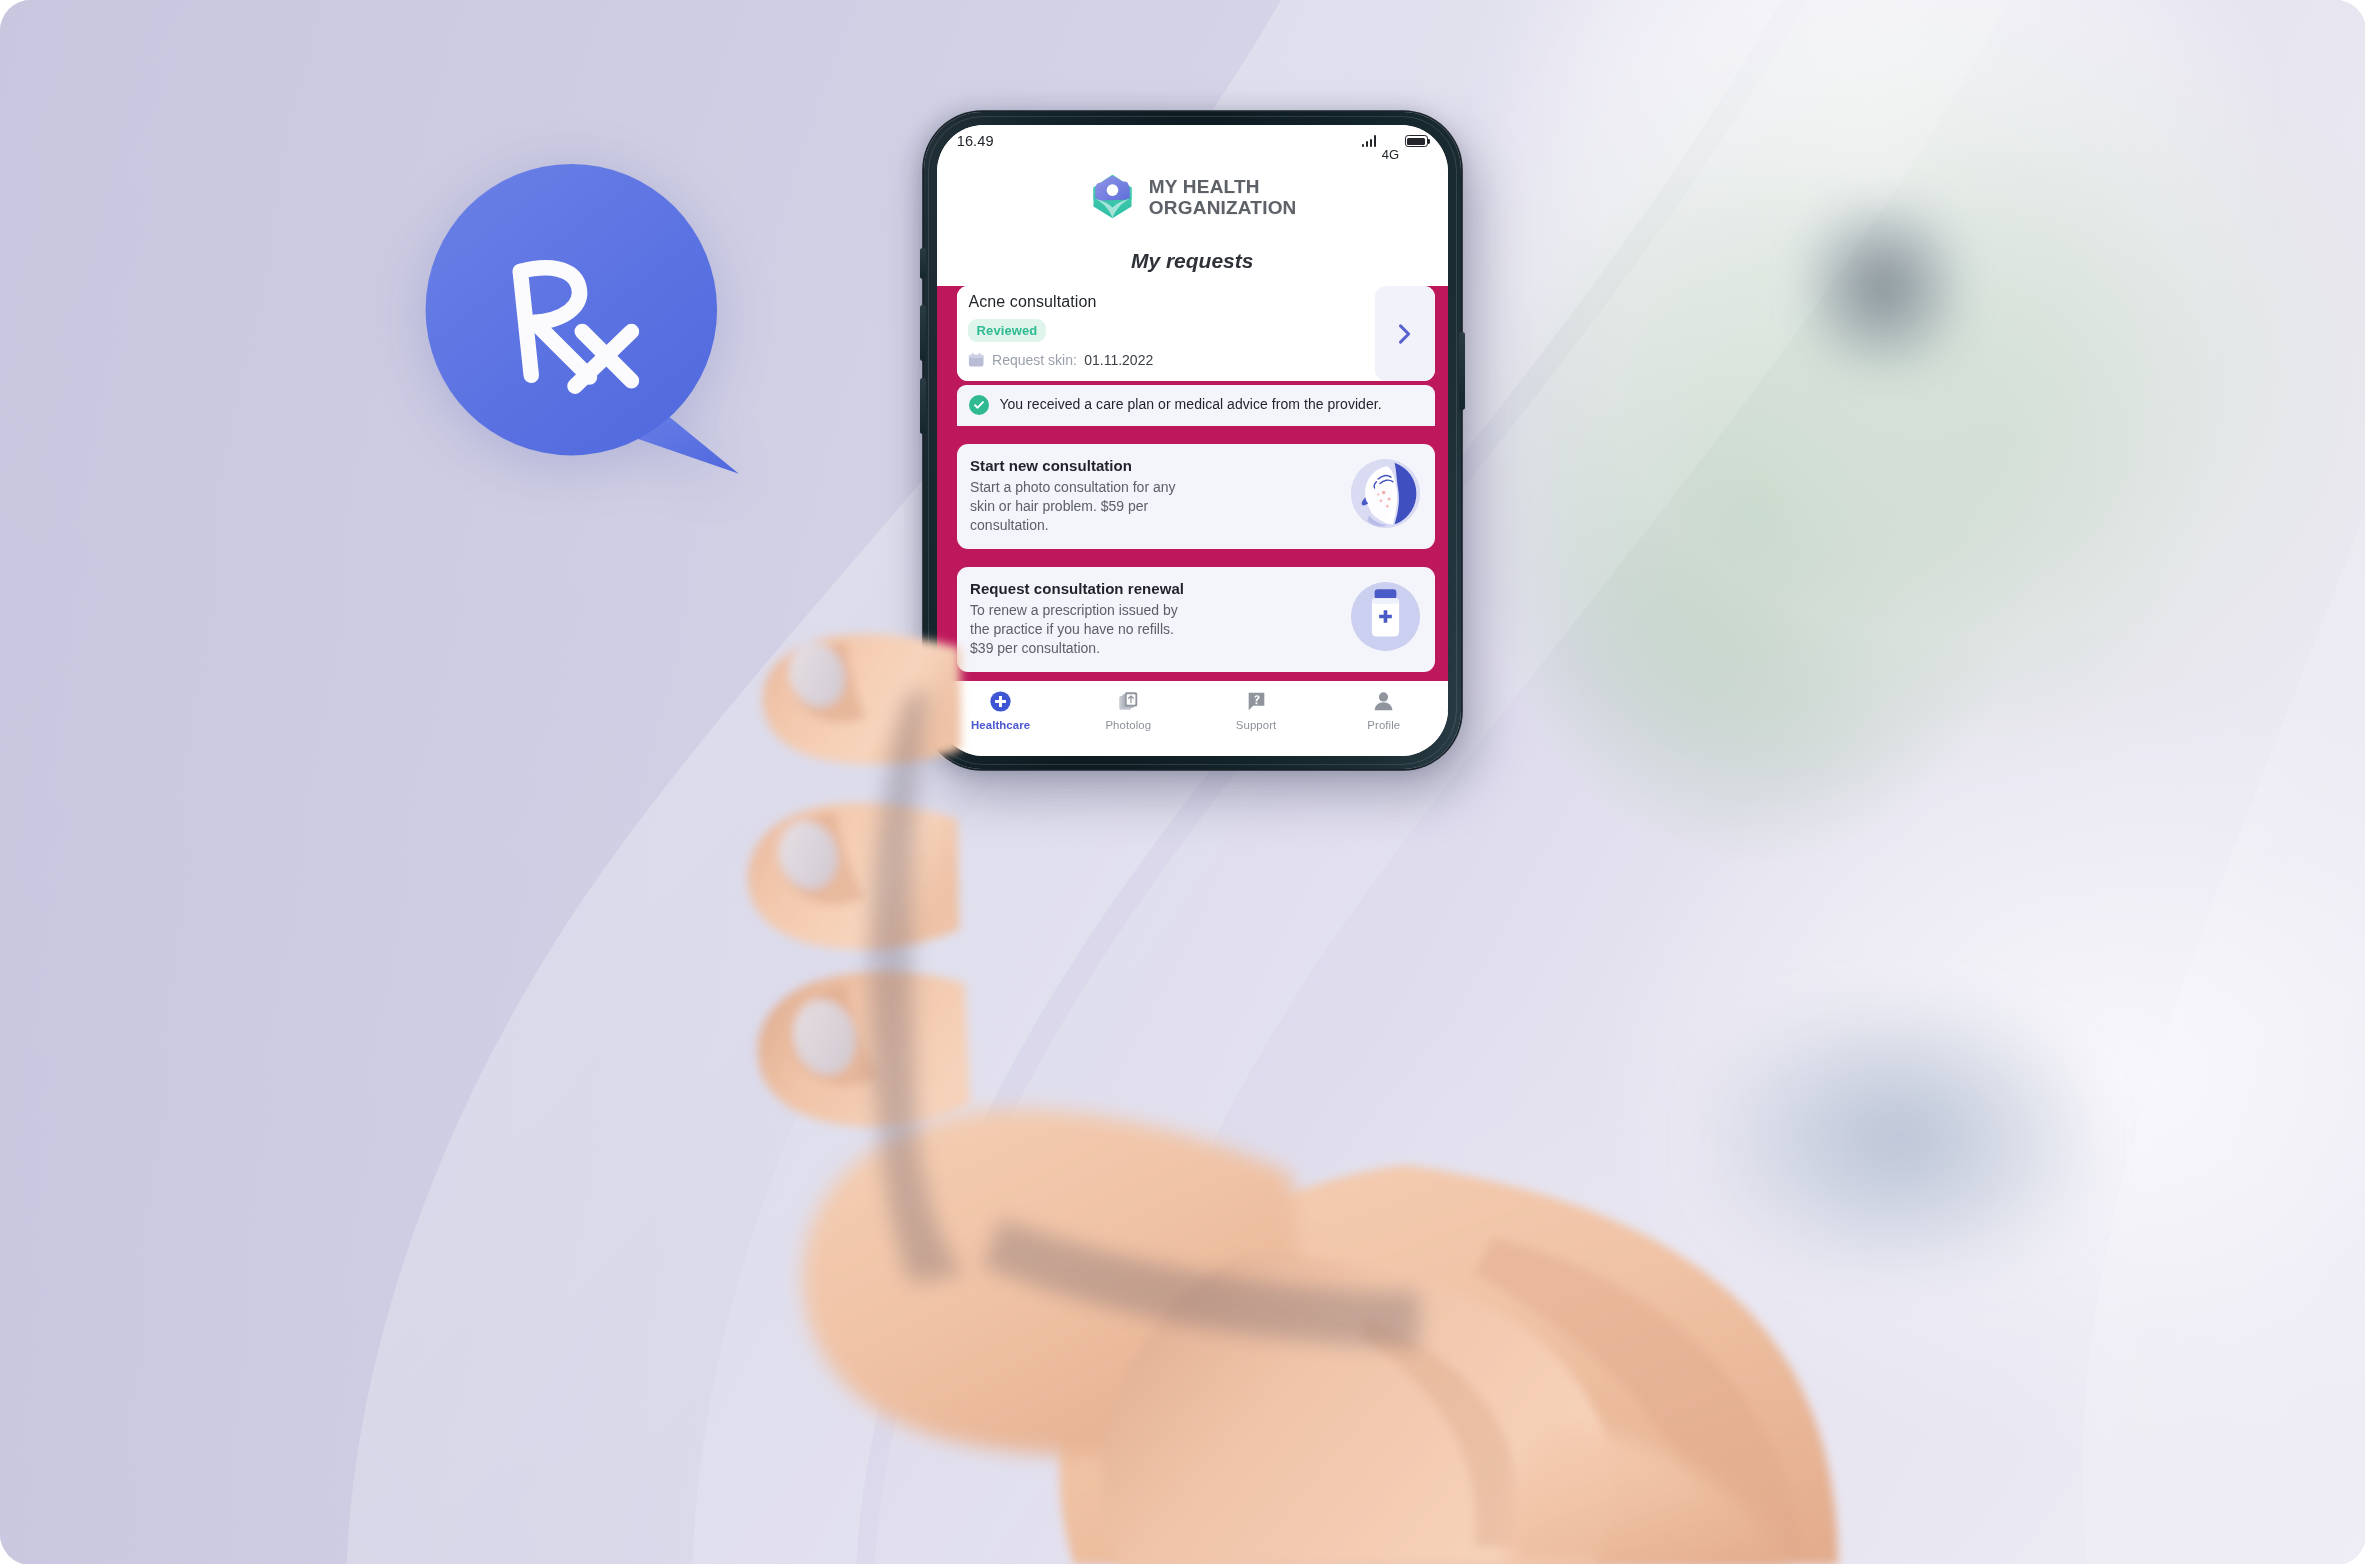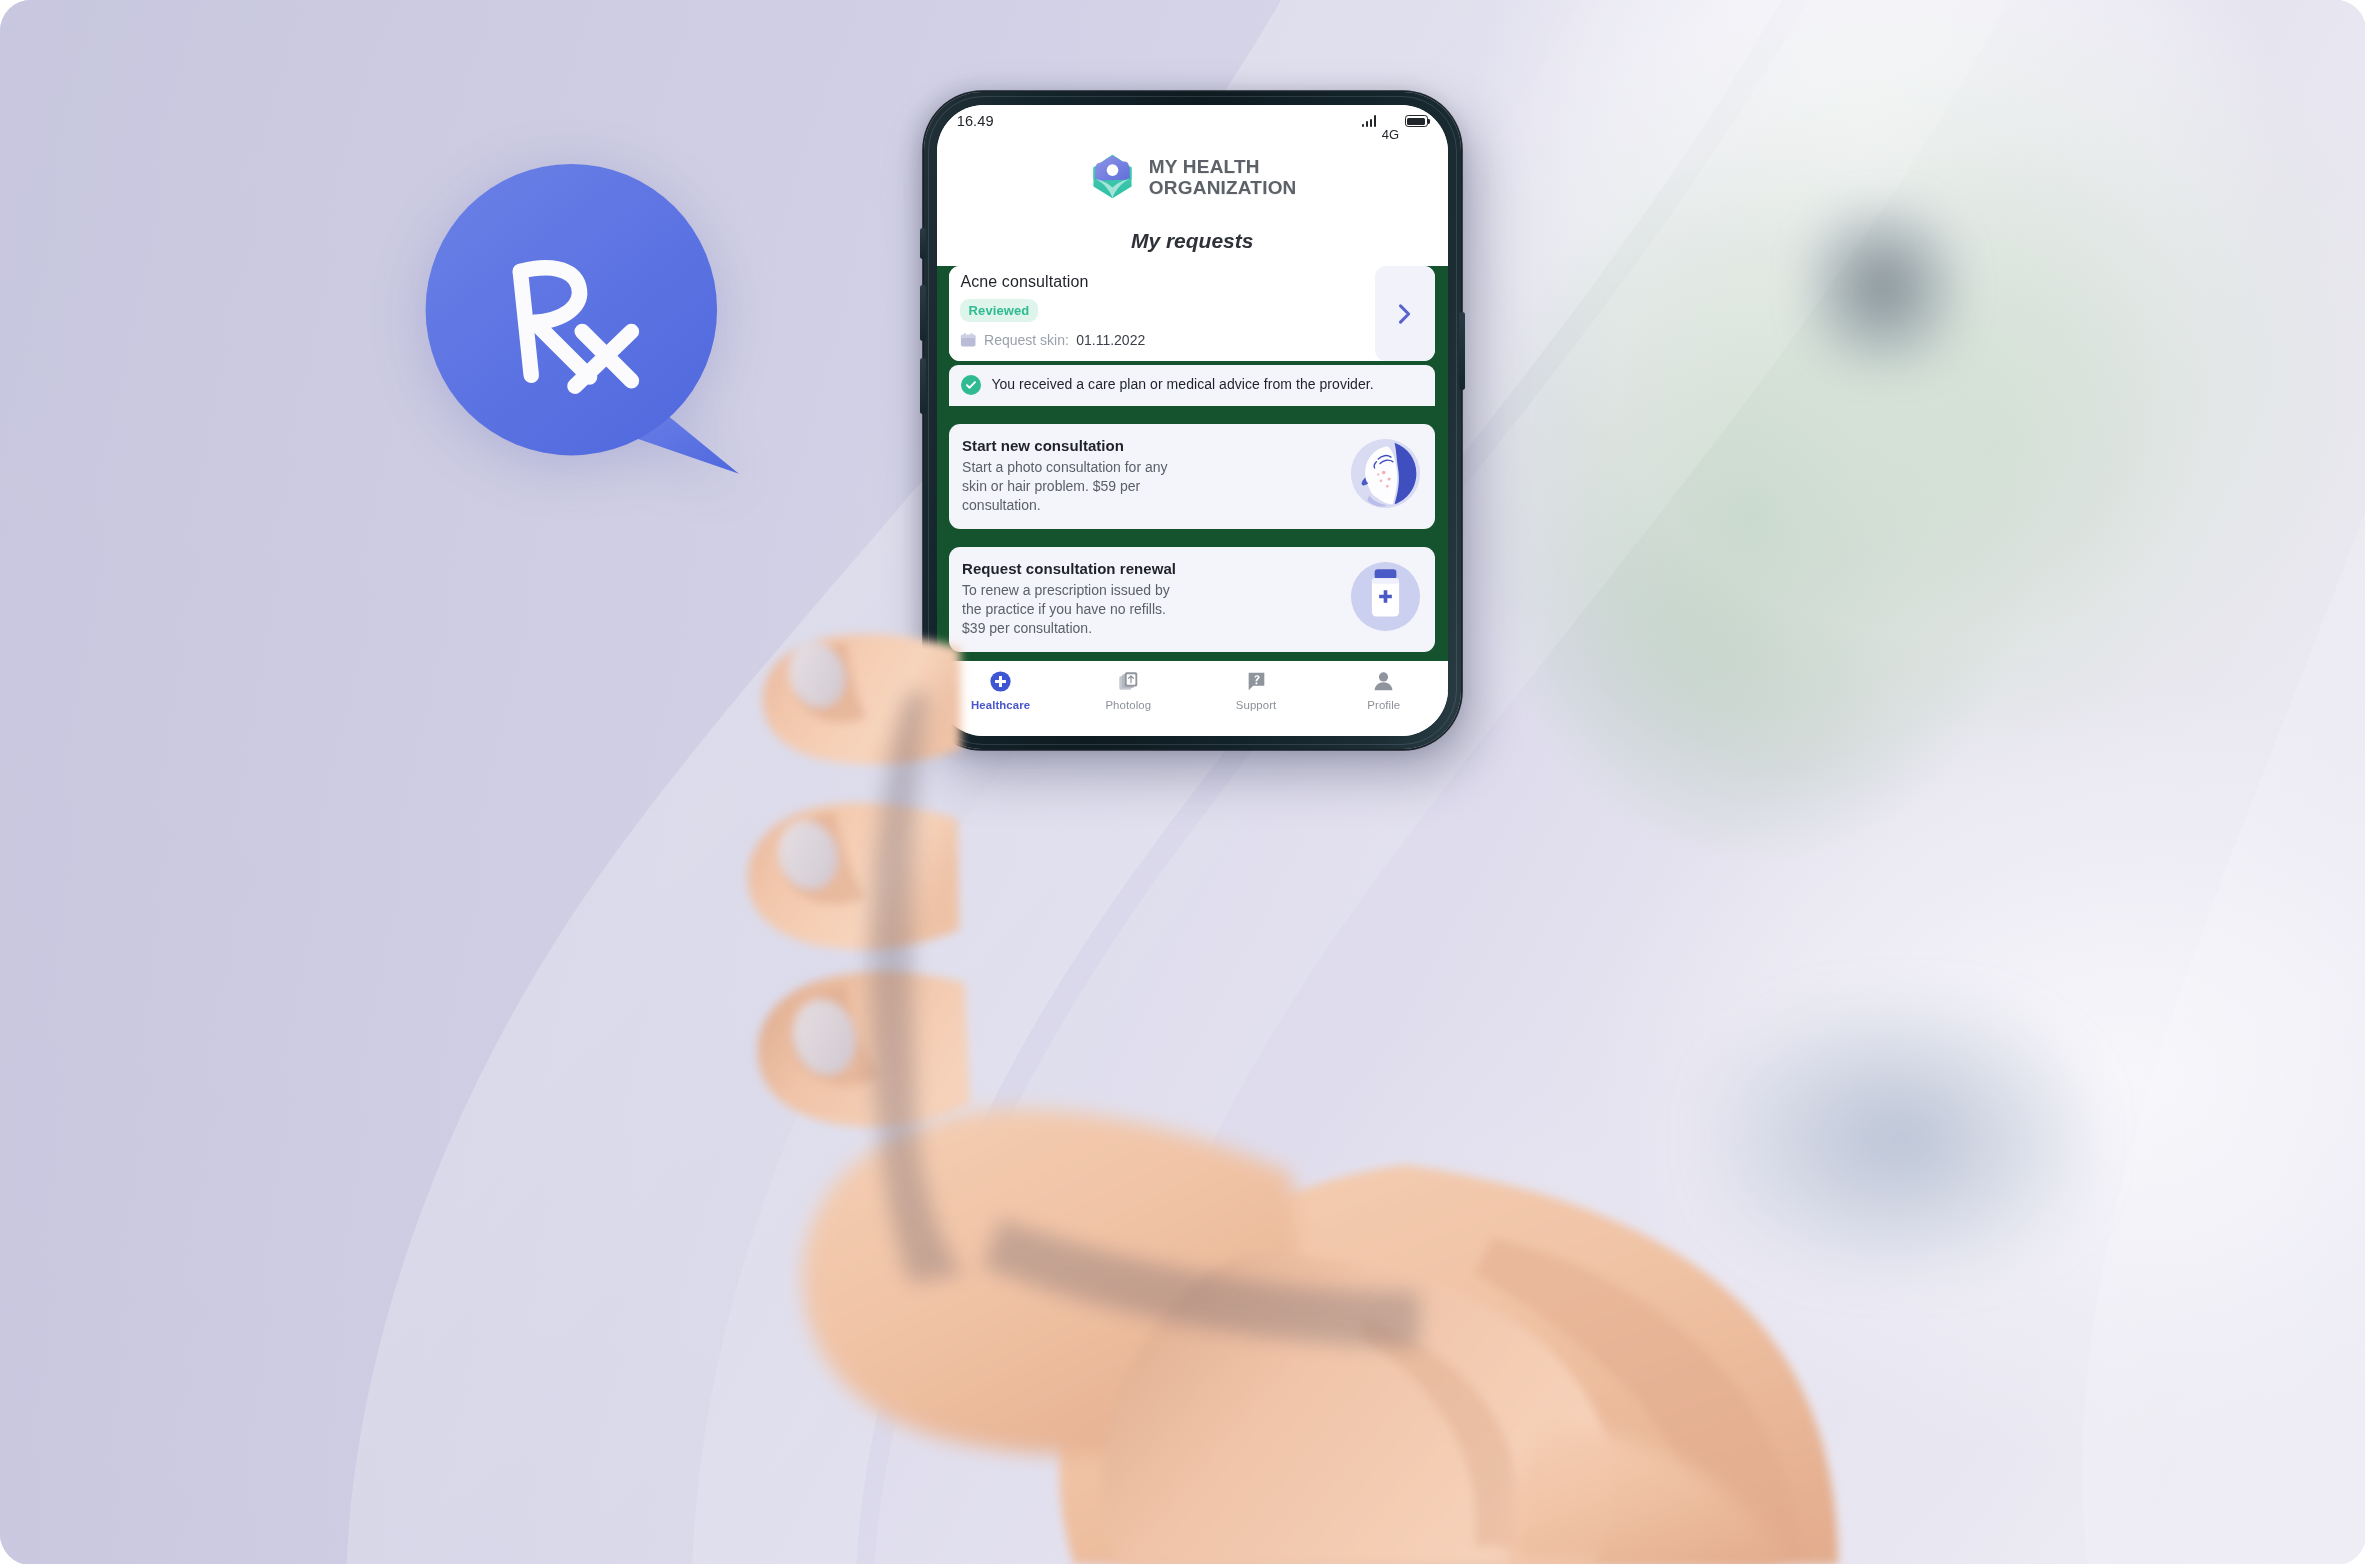--- a/index.html
+++ b/index.html
@@ -61,21 +61,21 @@
     position: absolute;
     left: 411px; top: 153px;
     width: 368px; height: 368px;
   }
   .rx-bubble svg { display: block; filter: drop-shadow(0 9px 27px rgba(70,80,170,0.22)); }
 
   
   .phone {
     position: absolute;
     left: 924px;
-    top: 92px;
+    top: 112px;
     width: 537px;
     height: 657px;
   }
   .phone-frame {
     position: absolute;
     left: 0; top: 0;
     width: 537px; height: 657px;
     border-radius: 58px;
     background: linear-gradient(100deg, #223037 0%, #14242b 18%, #0e1b21 42%, #13232a 66%, #1b2c33 86%, #2a3c44 100%);
     box-shadow:
@@ -204,22 +204,22 @@
     font-weight: 600;
     color: #2e3238;
     padding: 7.3px 0 12.7px;
     background: #fff;
     font-style: italic;
   }
 
   
   .app-body {
     position: relative;
-    background: #14532d;
-    padding: 0 0 0 0;
+    background: #be185d;
+    padding: 0 0 0 8px;
     height: 426px;
     overflow: hidden;
   }
 
   
   .request-card {
     position: relative;
     margin: 0 12.7px 0 12.7px;
     background: #ffffff;
     border-radius: 11px;

